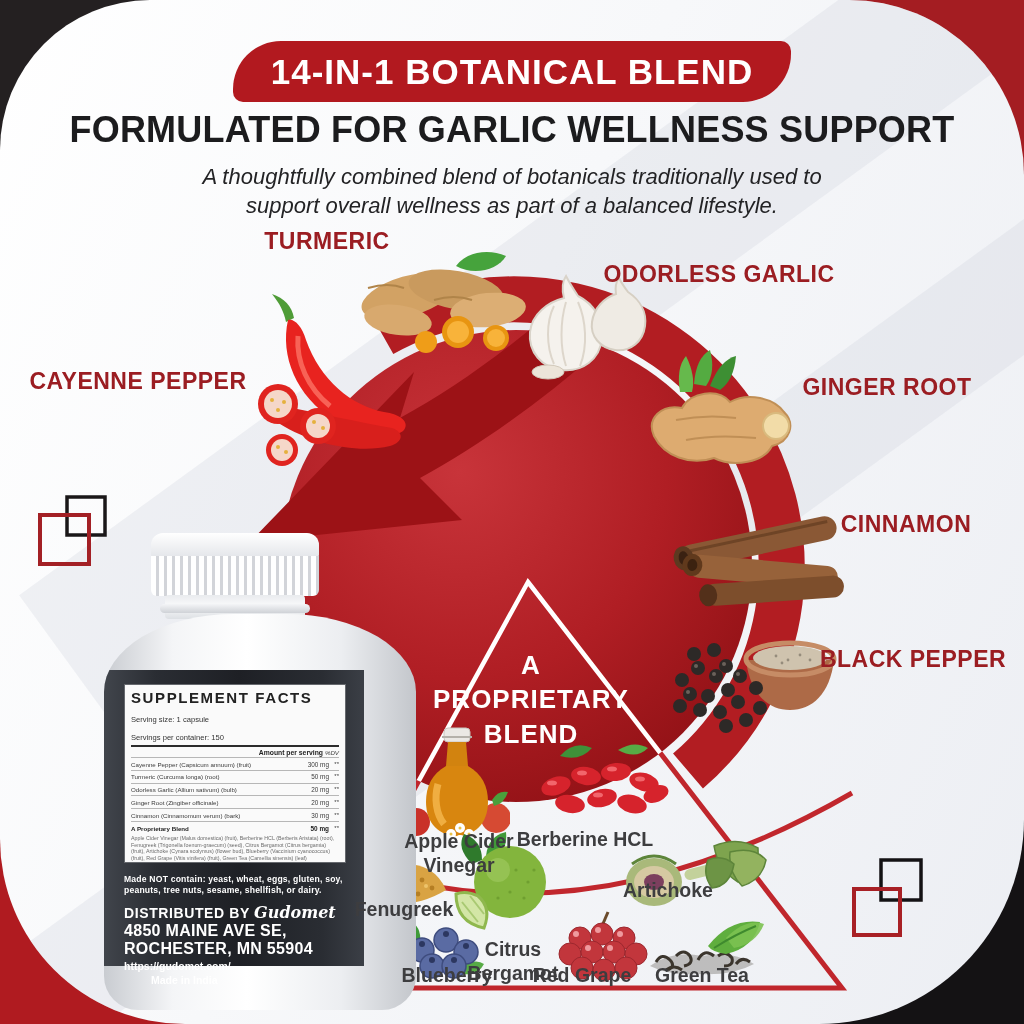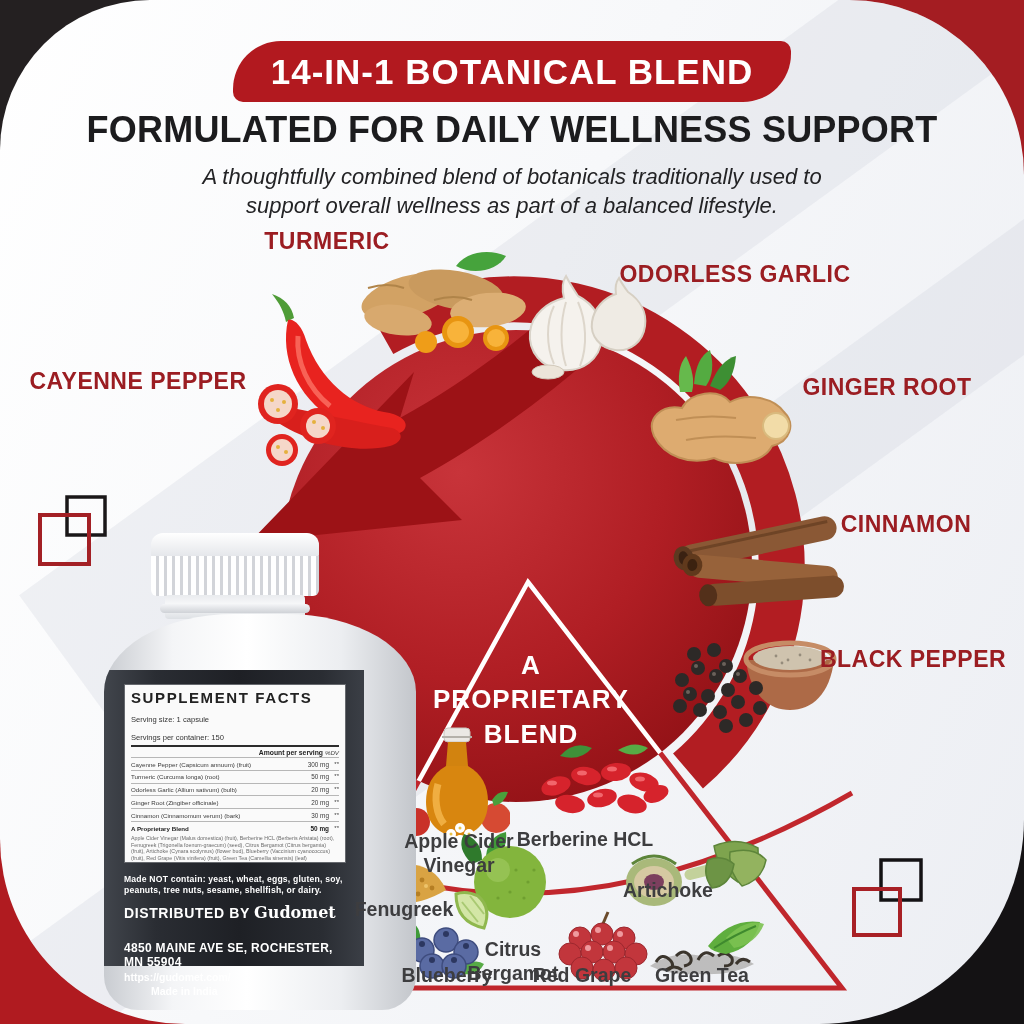--- a/index.html
+++ b/index.html
@@ -60,22 +60,22 @@
   .frow{display:flex;border-top:1px solid #b7b7b7;padding:2.6px 0 2.2px 0;font-size:6.2px;color:#3a3a3a;}
   .frow .fn{flex:1;}
   .frow .fa{width:28px;text-align:right;font-size:6.4px;}
   .frow .fd{width:10px;text-align:right;font-size:6px;}
   .frow.bold .fn,.frow.bold .fa{font-weight:700;color:#222;}
   .fdesc{font-size:5.3px;color:#6b6b6b;line-height:1.3;padding:1px 0 2px 0;}
   .ffoot{border-top:1px solid #b7b7b7;font-size:6.4px;font-weight:600;padding:2.5px 0;}
   .bfooter{position:absolute;left:20px;top:204px;width:224px;color:#ffffff;}
   .dnc{font-size:8.6px;font-weight:700;line-height:1.3;letter-spacing:.2px;}
   .dist{margin-top:7px;font-size:14px;font-weight:800;letter-spacing:.6px;white-space:nowrap;}
-  .dist .brand{font-family:"DejaVu Serif",serif;font-size:16px;font-weight:700;letter-spacing:0;margin-top:45px;}
-  .addr{font-size:12px;font-weight:700;letter-spacing:.3px;margin-top:19px;}
+  .dist .brand{font-family:"DejaVu Serif",serif;font-style:italic;font-size:16px;font-weight:700;letter-spacing:0;margin-top:45px;}
+  .addr{font-size:16px;font-weight:700;letter-spacing:.3px;margin-top:0;}
   .url{font-size:10.5px;font-weight:700;margin-top:2px;}
   .origin{font-size:10.5px;font-weight:700;margin-top:2px;margin-left:27px;}
 </style>
 </head>
 <body>
 
 <div class="stage">
 
   <div class="corner c-tl"></div>
   <div class="corner c-tr"></div>
@@ -113,21 +113,21 @@
     <rect x="10" y="27" width="49" height="49" fill="none" stroke="#a32025" stroke-width="4"></rect>
   </svg>
   <svg class="sq" style="left:844px;top:850px;" width="90" height="90">
     <rect x="37" y="10" width="40" height="40" fill="none" stroke="#141214" stroke-width="3.5"></rect>
     <rect x="10" y="39" width="46" height="46" fill="none" stroke="#a82025" stroke-width="4"></rect>
   </svg>
 
   <div class="banner">
     <span class="banner-text">14-IN-1 BOTANICAL BLEND</span>
   </div>
-  <div class="headline">FORMULATED FOR DAILY WELLNESS SUPPORT</div>
+  <div class="headline">FORMULATED FOR GARLIC WELLNESS SUPPORT</div>
   <div class="subhead">
     <span>A thoughtfully combined blend of botanicals traditionally used to</span><br>
     <span>support overall wellness as part of a balanced lifestyle.</span>
   </div>
 
   <div class="blend-title">
     <span style="display:block">A</span>
     <span style="display:block">PROPRIETARY</span>
     <span style="display:block">BLEND</span>
   </div>
@@ -392,21 +392,21 @@
         <path d="M76 46 q8 -6 14 2 q2 8 -8 8"></path>
       <path d="M94 54 q6 -8 14 -2"></path>
         <path d="M24 60 q8 -6 16 0"></path>
     </g>
     <path d="M66 36 Q88 8 118 12 Q112 38 84 44 Q70 42 66 36Z" fill="#5fae3e"></path>
     <path d="M84 28 Q104 8 122 14 Q114 34 92 38Z" fill="#7cc251" opacity="0.9"></path>
     <path d="M72 38 Q94 24 114 16" stroke="#3f8a2e" stroke-width="2" fill="none"></path>
   </svg>
 
   <div class="ing-label" style="left:327px;top:228px;">TURMERIC</div>
-  <div class="ing-label" style="left:735px;top:261px;">ODORLESS GARLIC</div>
+  <div class="ing-label" style="left:719px;top:261px;">ODORLESS GARLIC</div>
   <div class="ing-label" style="left:138px;top:368px;">CAYENNE PEPPER</div>
   <div class="ing-label" style="left:887px;top:374px;">GINGER ROOT</div>
   <div class="ing-label" style="left:906px;top:511px;">CINNAMON</div>
   <div class="ing-label" style="left:913px;top:646px;">BLACK PEPPER</div>
 
   <div class="blend-label" style="left:459px;top:830px;width:130px;">Apple Cider Vinegar</div>
   <div class="blend-label" style="left:585px;top:828px;width:160px;">Berberine HCL</div>
   <div class="blend-label" style="left:404px;top:898px;width:120px;">Fenugreek</div>
   <div class="blend-label" style="left:513px;top:900px;width:110px;margin-top:38px;">Citrus Bergamot</div>
   <div class="blend-label" style="left:668px;top:879px;width:120px;">Artichoke</div>

